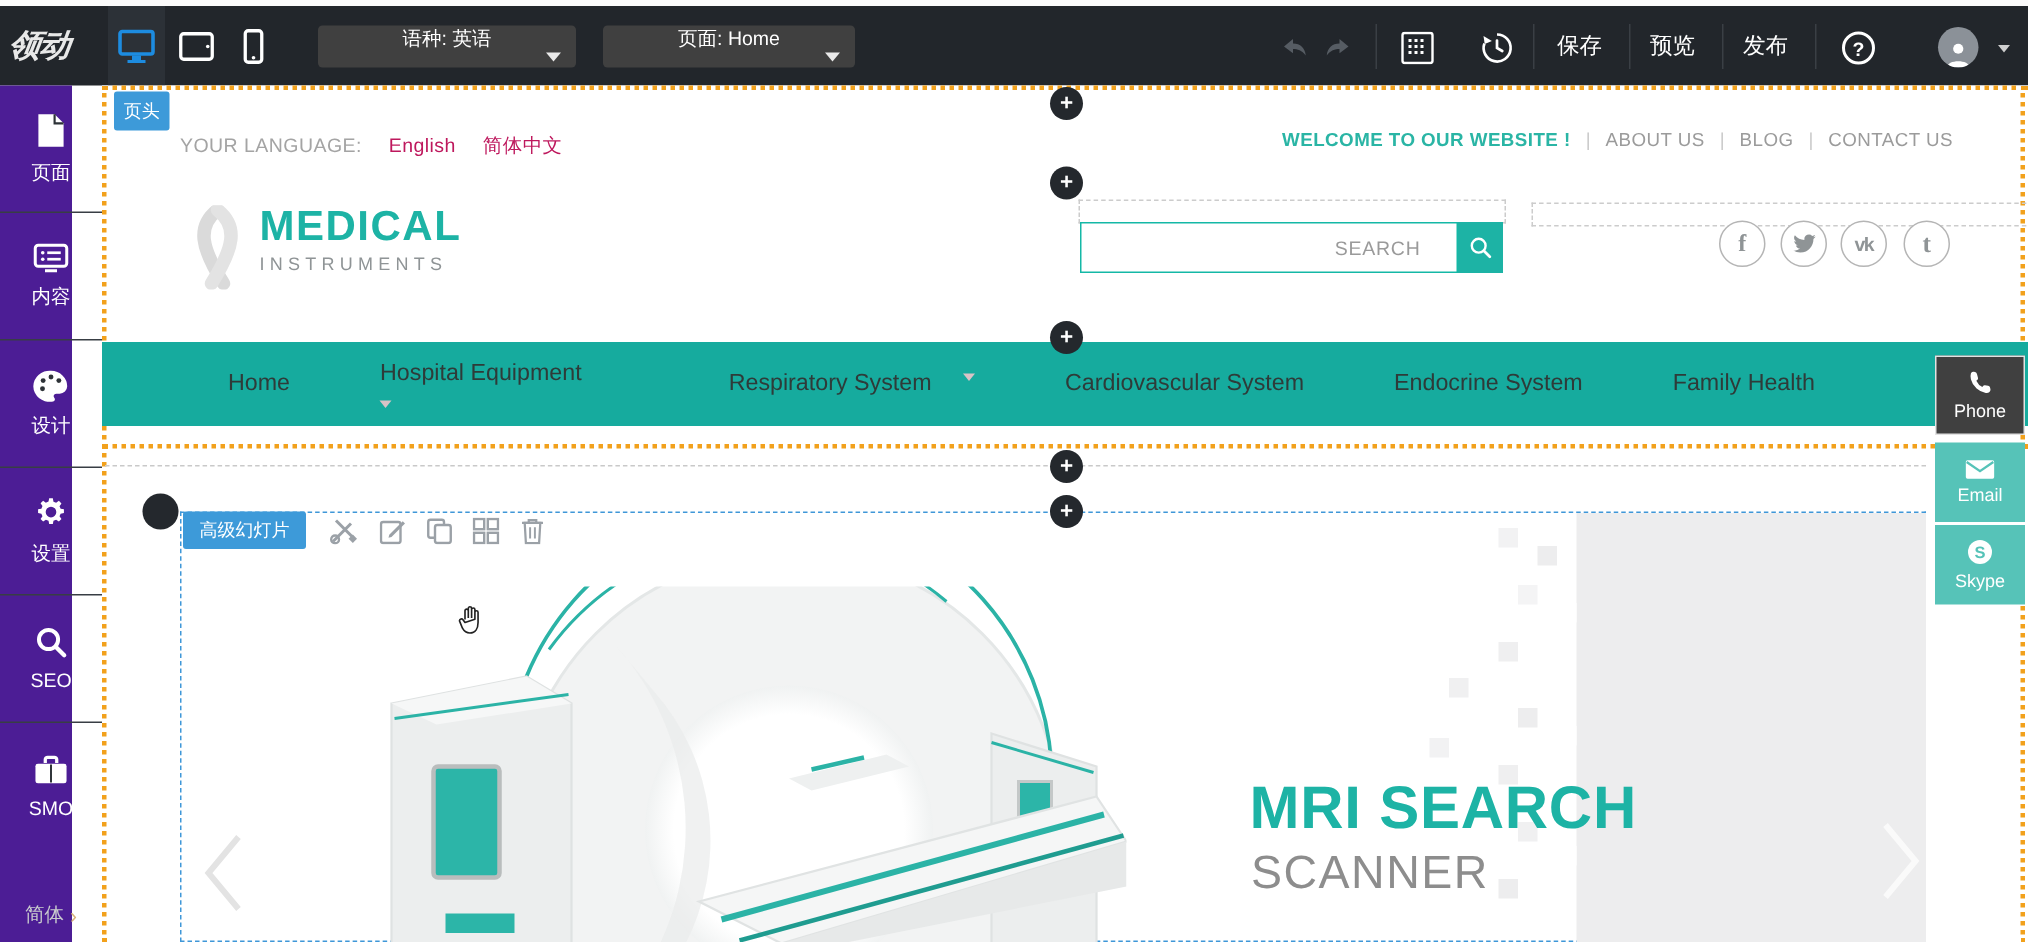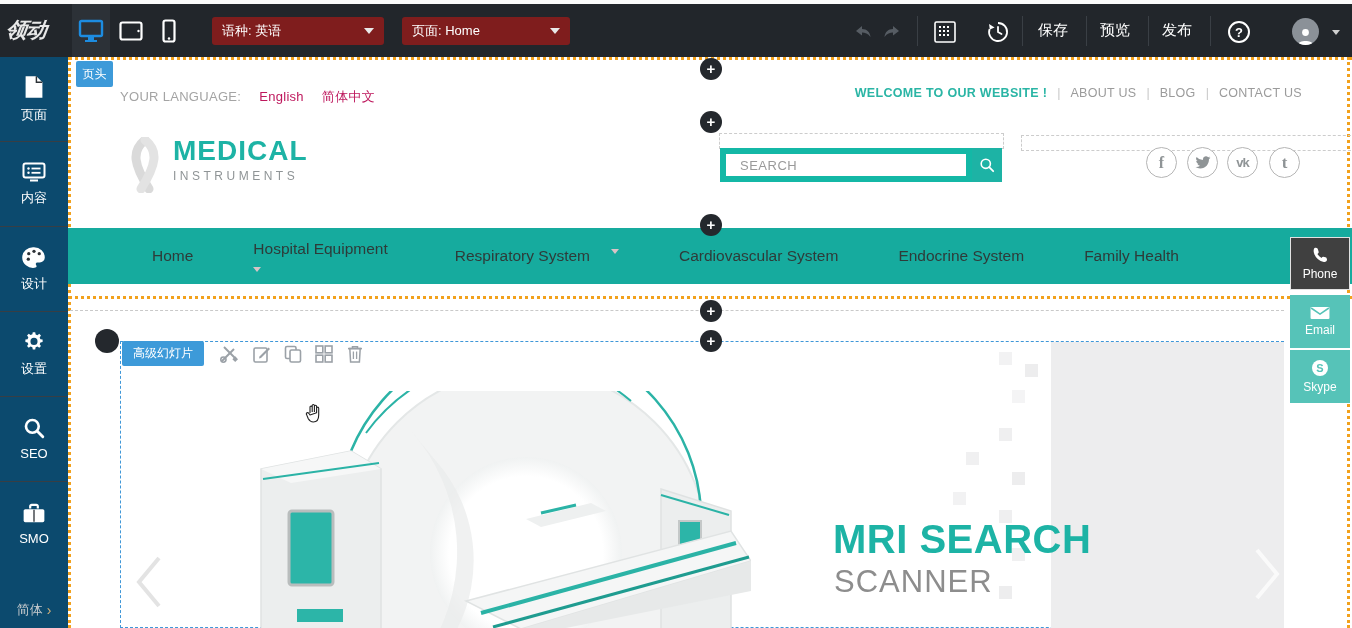--- a/index.html
+++ b/index.html
@@ -7,32 +7,32 @@
   body { font-family:"Liberation Sans","DejaVu Sans",sans-serif; background:#fff; position:relative; }
   .abs { position:absolute; }
 
   
   #topstrip { left:0; top:0; width:1352px; height:4px; background:#fbfbfb; }
   #topbar { left:0; top:4px; width:1352px; height:53px; background:#22262b; color:#fff; }
   #tb-logo { left:6px; top:12px; width:60px; height:30px; color:#e8e8e8; font-size:21px; font-weight:bold; font-style:italic; transform:skewX(-8deg); letter-spacing:-1px; white-space:nowrap; }
   .dev-tab { top:0; width:38px; height:53px; display:flex; align-items:center; justify-content:center; cursor:pointer; }
   .dev-tab.sel { background:#2c3137; }
   #dev-desktop { left:72px; } #dev-tablet { left:112px; } #dev-mobile { left:150px; }
-  .ddl { top:13px; height:28px; background:#7f1d1d; border-radius:3px; color:#fff; font-size:13px; display:flex; align-items:center; padding:0 10px; cursor:pointer; }
+  .ddl { top:13px; height:28px; background:#404040; border-radius:3px; color:#fff; font-size:13px; display:flex; align-items:center; padding:0 10px; cursor:pointer;flex-direction:column; }
   #ddl-lang { left:212px; width:172px; } #ddl-page { left:402px; width:168px; }
   .ddl .caret { margin-left:auto; width:0; height:0; border-left:5px solid transparent; border-right:5px solid transparent; border-top:6px solid #e9e9e9; }
   .tb-sep { top:12px; width:1px; height:30px; background:#3a3f45; }
   .tb-ic { top:16px; width:24px; height:24px; display:flex; align-items:center; justify-content:center; cursor:pointer; }
   .tb-btn { top:0; height:53px; color:#fff; font-size:15px; display:flex; align-items:center; cursor:pointer; }
   #tb-help { top:17px; left:1228px; width:22px; height:22px; border:2px solid #fff; border-radius:50%; color:#fff; font-size:13px; font-weight:bold; display:flex; align-items:center; justify-content:center; }
   #tb-avatar { top:14px; left:1292px; width:27px; height:27px; background:#8b9198; border-radius:50%; display:flex; align-items:flex-end; justify-content:center; overflow:hidden; cursor:pointer; }
   #tb-avatar-caret { top:26px; left:1332px; width:0; height:0; border-left:4px solid transparent; border-right:4px solid transparent; border-top:5px solid #cfcfcf; }
 
   
-  #sidebar { left:0; top:57px; width:68px; height:571px; background:#0c4a6e; }
+  #sidebar { left:0; top:57px; width:48px; height:571px; background:#4c1d95; }
   .side-item { width:68px; height:85px; display:flex; flex-direction:column; align-items:center; justify-content:center; gap:7px; color:#fff; font-size:13px; border-bottom:1px solid #383e44; cursor:pointer; }
   .side-foot { position:absolute; left:0; bottom:6px; width:68px; height:24px; color:#c9ccce; font-size:13px; display:flex; align-items:center; justify-content:center; gap:4px; cursor:pointer;text-align:center; }
   .side-foot .chev { color:#d7b37a; font-size:14px; }
 
   
   #canvas { left:68px; top:57px; width:1284px; height:571px; background:#fff; }
   .guide-top { left:0; top:0; width:1284px; height:0; border-top:3px dotted #f2a11c; }
   .guide-left { left:0; top:0; width:0; height:571px; border-left:3px dotted #f2a11c; }
   .guide-right { left:1279px; top:0; width:0; height:571px; border-left:3px dotted #f2a11c; }
   .guide-mid { left:0; top:239px; width:1284px; height:0; border-top:3px dotted #f2a11c; }
@@ -56,21 +56,21 @@
   
   #site-logo { left:57px; top:80px; display:flex; align-items:flex-start; cursor:pointer; }
   #logo-text-main { font-size:28px; font-weight:bold; color:#1db3a5; letter-spacing:1px; line-height:28px; }
   #logo-text-sub { font-size:12px; color:#8f9496; letter-spacing:3.5px; margin-top:4px; }
 
   
   .hoverbox { border:1px dashed #cccccc; }
   #hover-search { left:651px; top:76px; width:285px; height:16px; }
   #hover-social { left:953px; top:78px; width:350px; height:16px; }
   #searchwrap { left:652px; top:91px; width:282px; height:34px; display:flex; }
-  #searchinput { width:252px; height:34px; border:6px solid #14b8a6; background:#fff; padding:0 14px; font-size:13px; color:#555; letter-spacing:.5px; font-family:"Liberation Sans",sans-serif; outline:none; }
+  #searchinput { width:252px; height:34px; border:1px solid #14b8a6; background:#fff; padding:0 24px; font-size:13px; color:#555; letter-spacing:.5px; font-family:"Liberation Sans",sans-serif; outline:none;text-align:right; }
   #searchinput::placeholder { color:#9a9a9a; }
   #searchbtn { width:30px; height:34px; background:#1db3a5; border:none; display:flex; align-items:center; justify-content:center; cursor:pointer; }
   .soc { top:90px; width:31px; height:31px; border:1px solid #b5b5b5; border-radius:50%; color:#8f9496; display:flex; align-items:center; justify-content:center; font-weight:bold; font-size:16px; cursor:pointer; background:#fff; }
 
   
   #mainnav { left:0; top:171px; width:1284px; height:56px; background:#16ab9e; display:flex; align-items:center; }
   .nav-item { color:#2e3b39; font-size:15.5px; display:flex; gap:7px; cursor:pointer; white-space:nowrap; }
   .nav-caret { width:0; height:0; border-left:4px solid transparent; border-right:4px solid transparent; border-top:5px solid #d8c3c6; margin-top:2px; }
 
   
@@ -313,21 +313,21 @@
     </div>
 
   <div id="mainnav" class="abs">
     <div class="nav-item" style="margin-left:84px;">
       <span>Home</span>
     </div>
     <div class="nav-item" style="margin-left:60px;flex-direction:column;">
       <span>Hospital Equipment</span>
       <span class="nav-caret"></span>
     </div>
-    <div class="nav-item" style="margin-left:67px;gap:21px;">
+    <div class="nav-item" style="margin-left:98px;gap:21px;">
       <span>Respiratory System</span>
       <span class="nav-caret"></span>
     </div>
     <div class="nav-item" style="margin-left:60px;">
       <span>Cardiovascular System</span>
     </div>
     <div class="nav-item" style="margin-left:60px;">
       <span>Endocrine System</span>
     </div>
     <div class="nav-item" style="margin-left:60px;">

